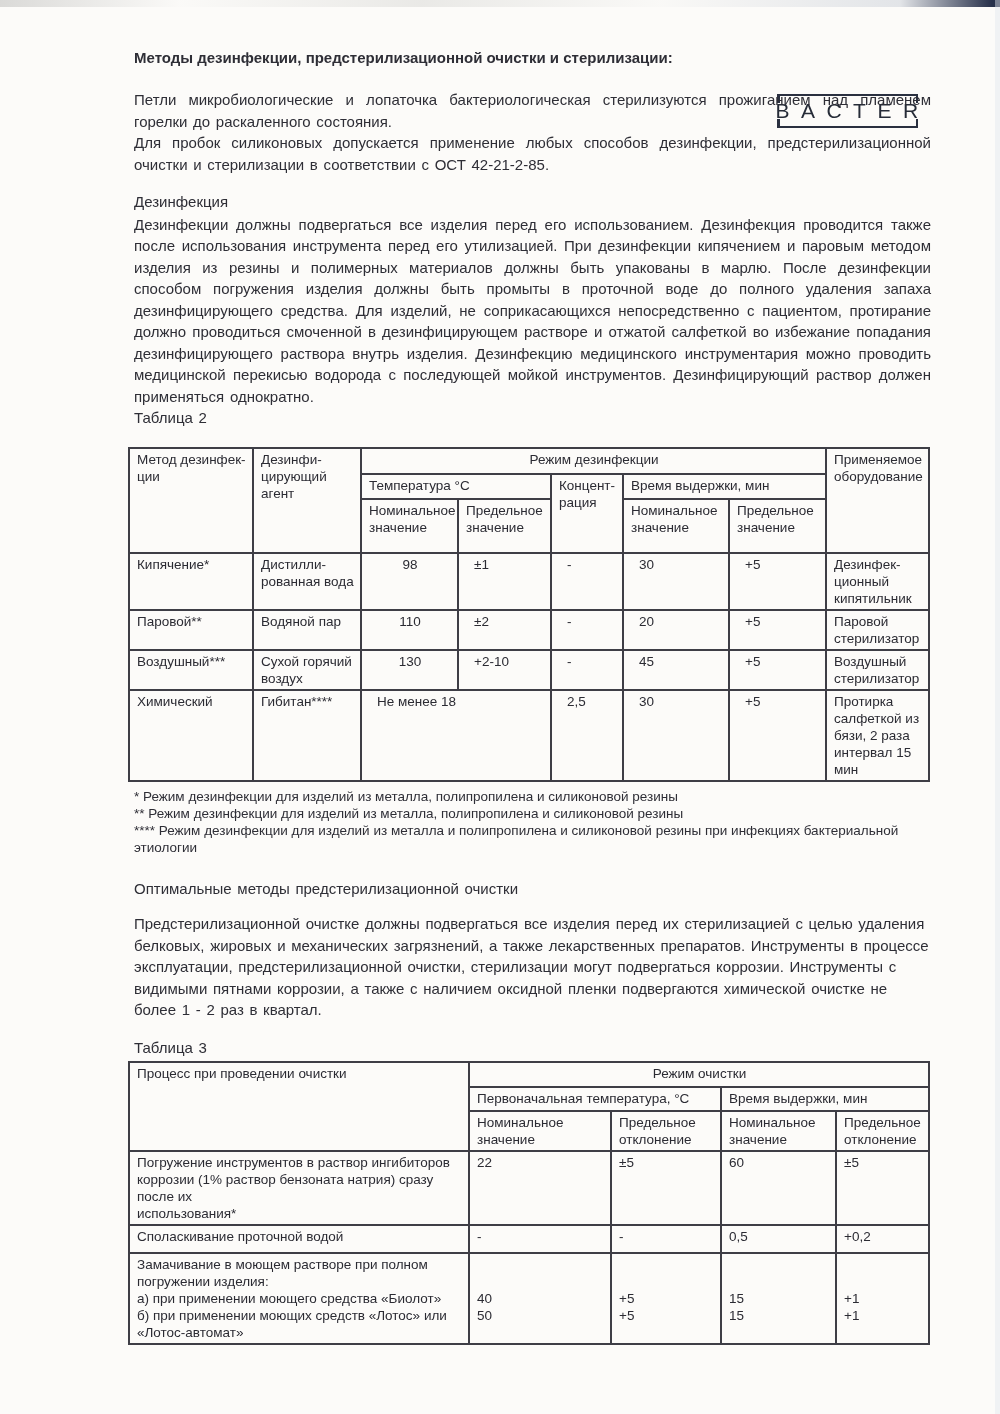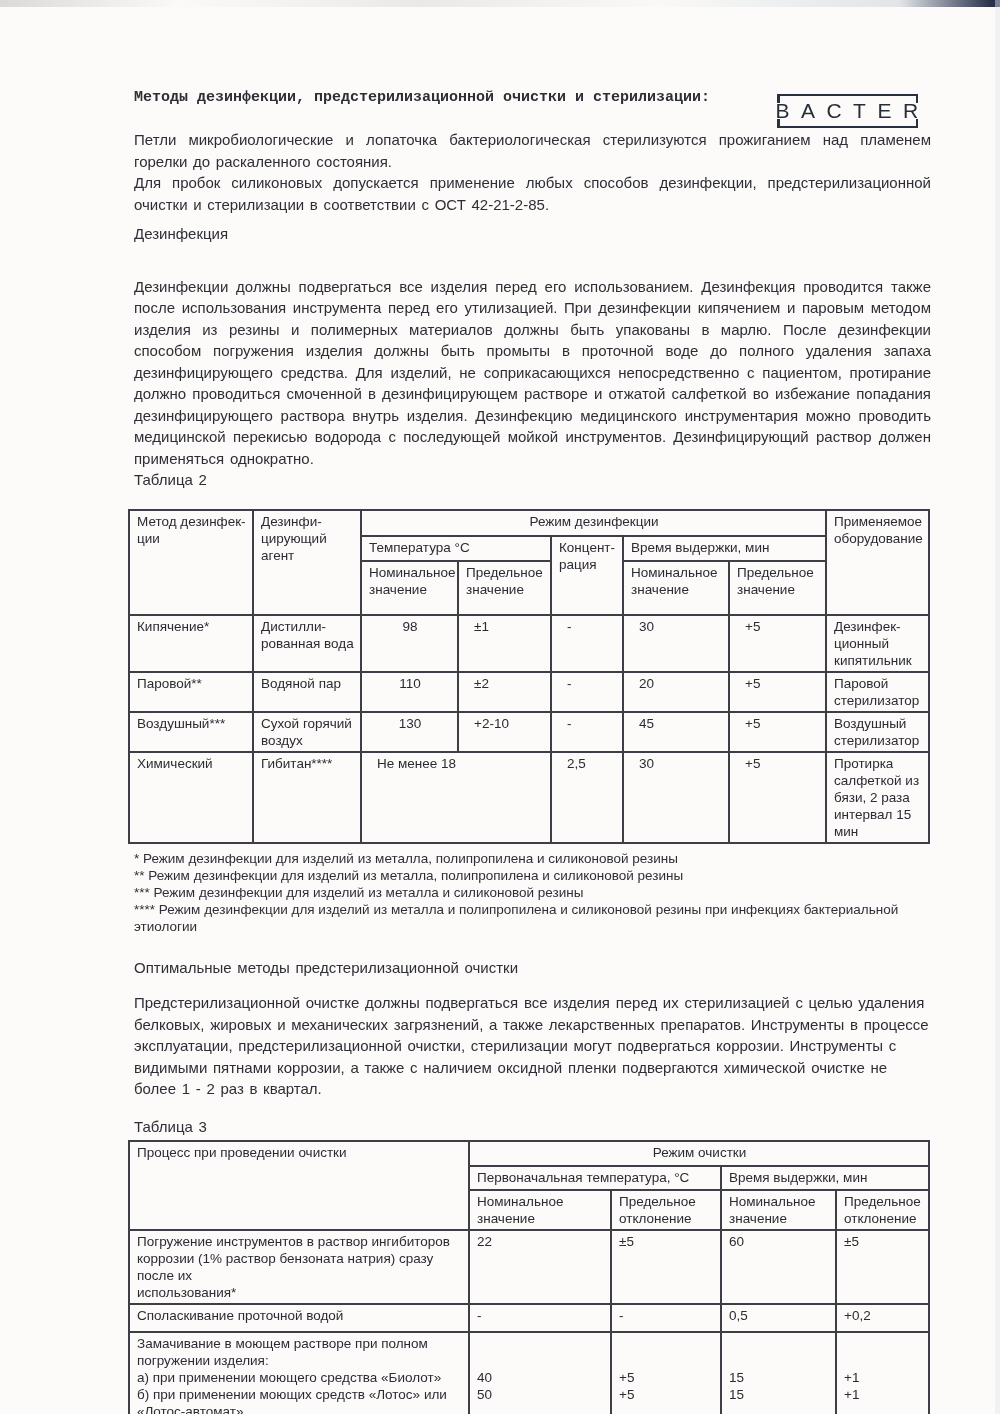--- a/index.html
+++ b/index.html
@@ -38,26 +38,26 @@
   }
   .logo::before { left: 0; }
   .logo::after  { right: 0; }
   .logo span {
     font-size: 21px; letter-spacing: 11.5px; padding-left: 10px;
     color: #262c38; font-weight: 400; white-space: nowrap;
   }
   
   .content { position: absolute; left: 134px; top: 0; width: 797px; }
   p { margin: 0; }
-  .title   { margin-top: 87px; font-weight: bold; font-size: 15px; line-height: 21px; font-family: Liberation Mono, monospace; }
+  .title   { margin-top: 47px; font-weight: bold; font-size: 15px; line-height: 21px; }
   .body    { font-size: 15px; line-height: 21.5px; word-spacing: 1.5px; }
   .just    { text-align: justify; }
   .intro   { margin-top: 21px; }
-  .heading    { margin-top: 8px; }
-  .bigpara    { margin-top: 31px; }
+  .heading    { margin-top: 16px; }
+  .bigpara    { margin-top: 1px; }
   .caption2   { }
   .heading2   { margin-top: 22px; }
   .para2      { margin-top: 14px; }
   .caption3   { margin-top: 16px; }
   
   table {
     border-collapse: collapse; table-layout: fixed;
     font-size: 13.5px; line-height: 17px; color: #2b2b33;
   }
   .t2 { margin-top: 18px; width: 800px; margin-left: -6px; }
@@ -195,21 +195,20 @@
 бязи, 2 раза
 интервал 15
 мин</td>
     </tr>
   </tbody>
     </table>
 
   <div class="footnotes">
     <p>* Режим дезинфекции для изделий из металла, полипропилена и силиконовой резины</p>
     <p>** Режим дезинфекции для изделий из металла, полипропилена и силиконовой резины</p>
-    <p>*** Режим дезинфекции для изделий из металла и силиконовой резины</p>
     <p>**** Режим дезинфекции для изделий из металла и полипропилена и силиконовой резины  при инфекциях бактериальной этиологии</p>
   </div>
 
   <p class="body heading2">Оптимальные методы предстерилизационной очистки</p>
   <p class="body para2">Предстерилизационной очистке должны подвергаться все изделия перед их стерилизацией с целью удаления белковых, жировых и механических загрязнений, а также лекарственных препаратов. Инструменты в процессе эксплуатации, предстерилизационной очистки, стерилизации могут подвергаться коррозии. Инструменты с видимыми пятнами коррозии, а также с наличием оксидной пленки подвергаются химической очистке не более 1 - 2 раз в квартал.</p>
 
   <p class="body caption3">Таблица 3</p>
 
   <table class="t3">
     <colgroup>

